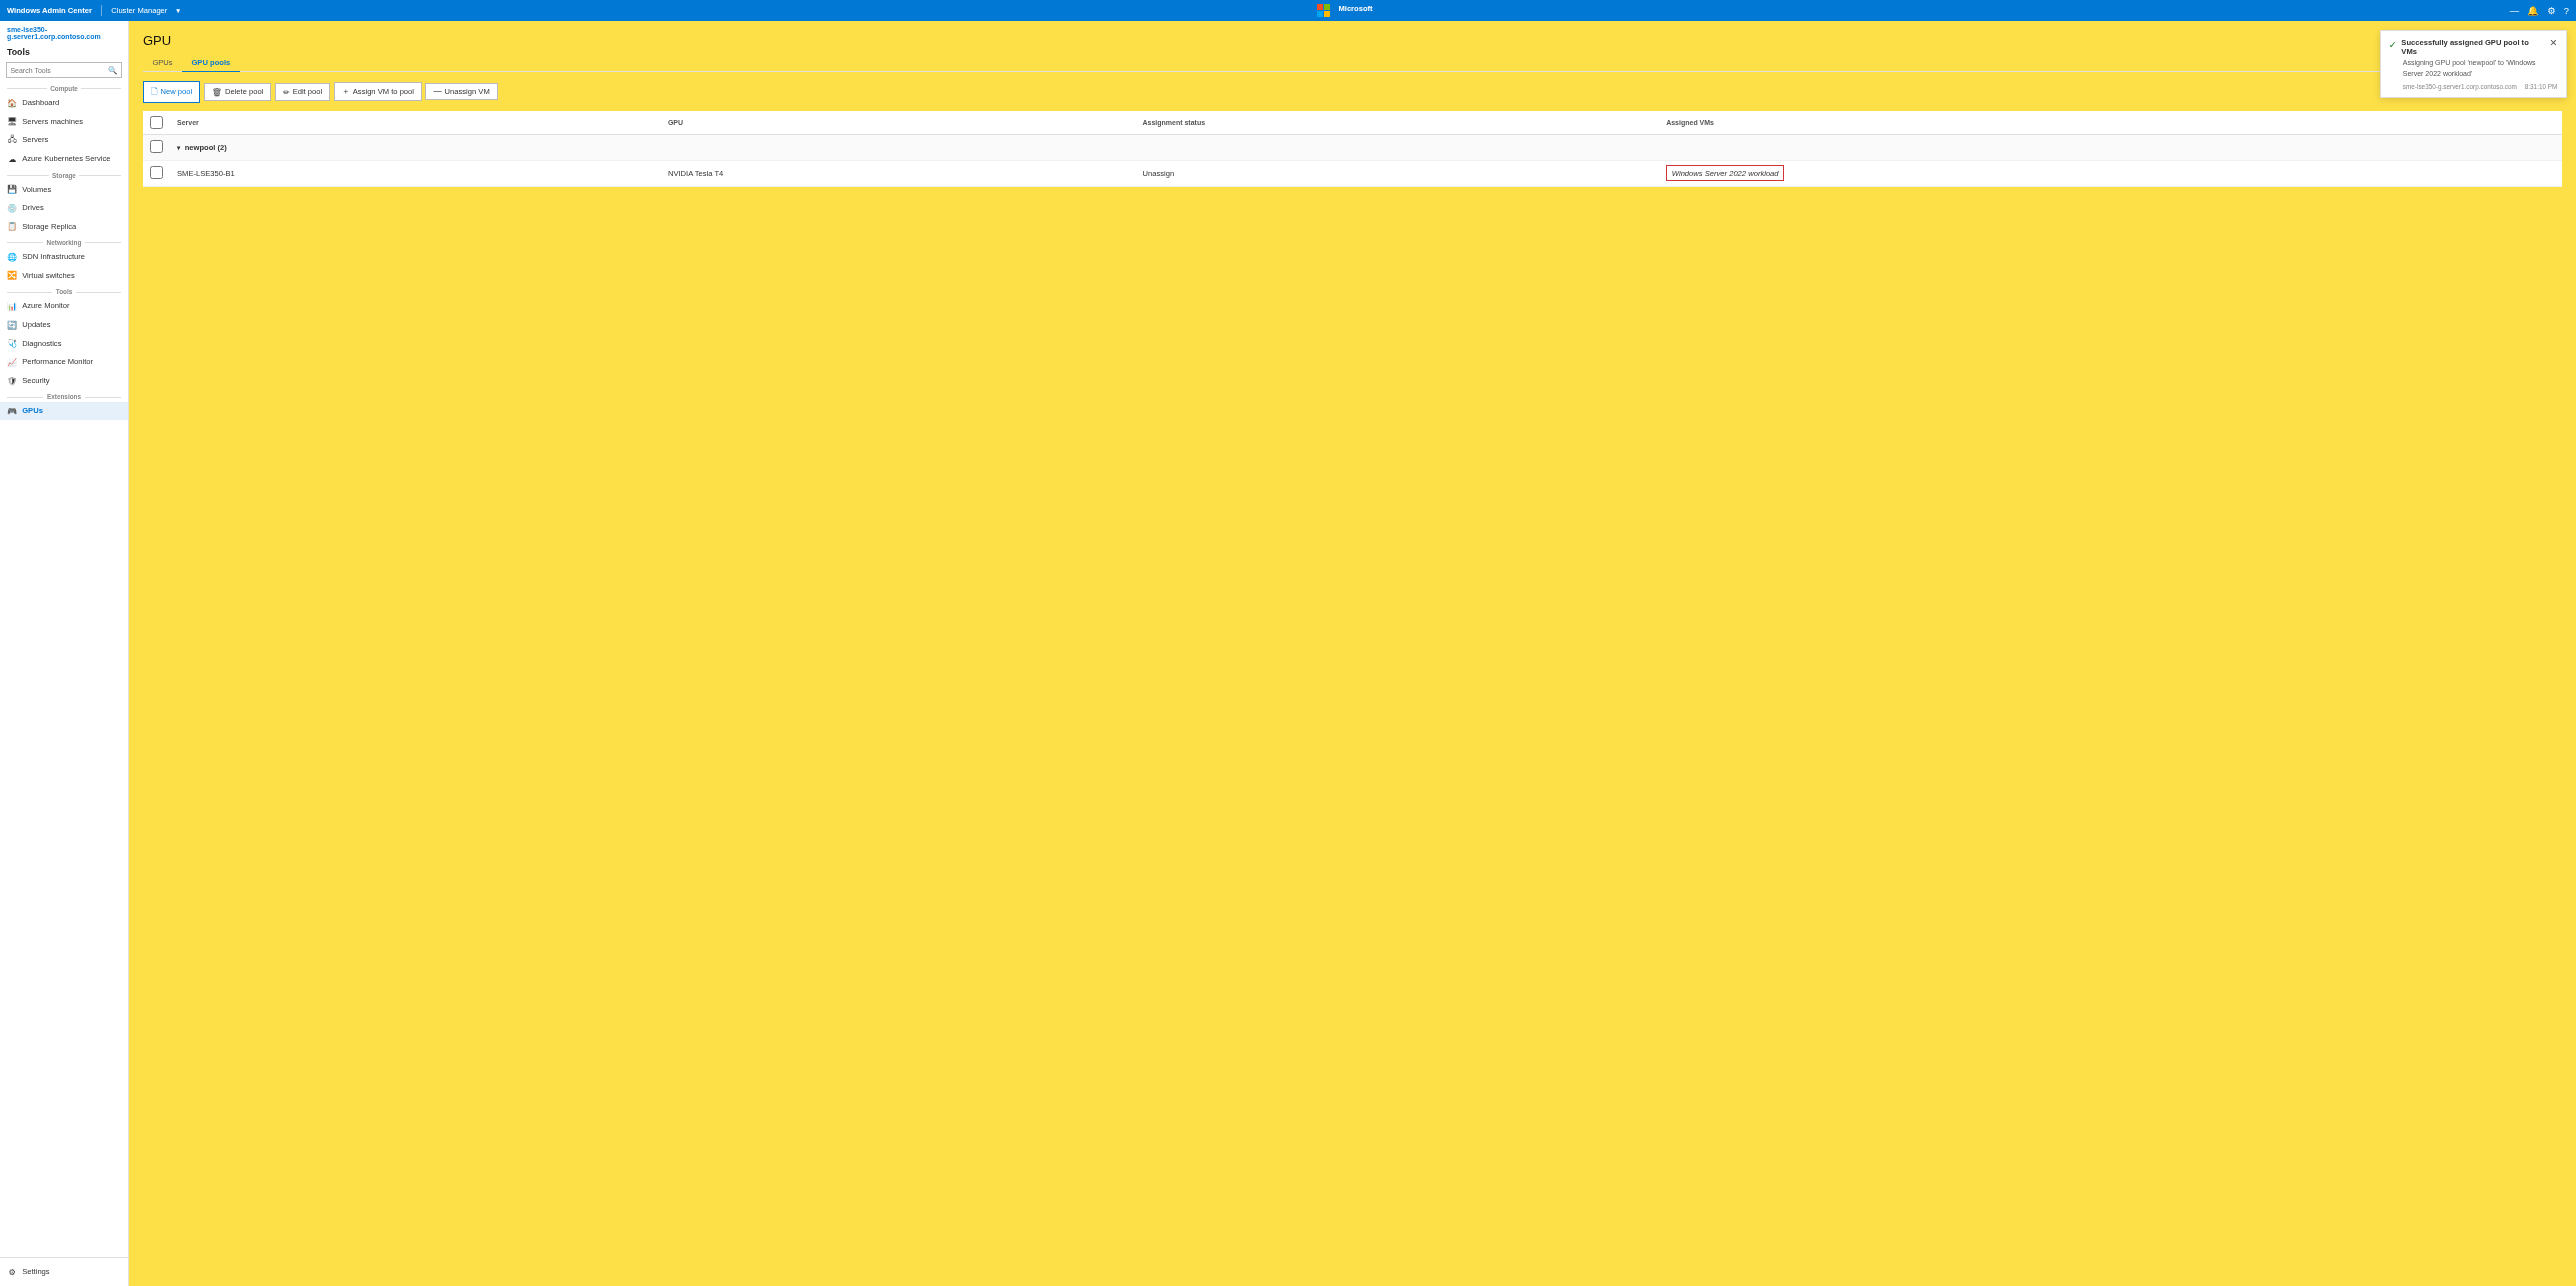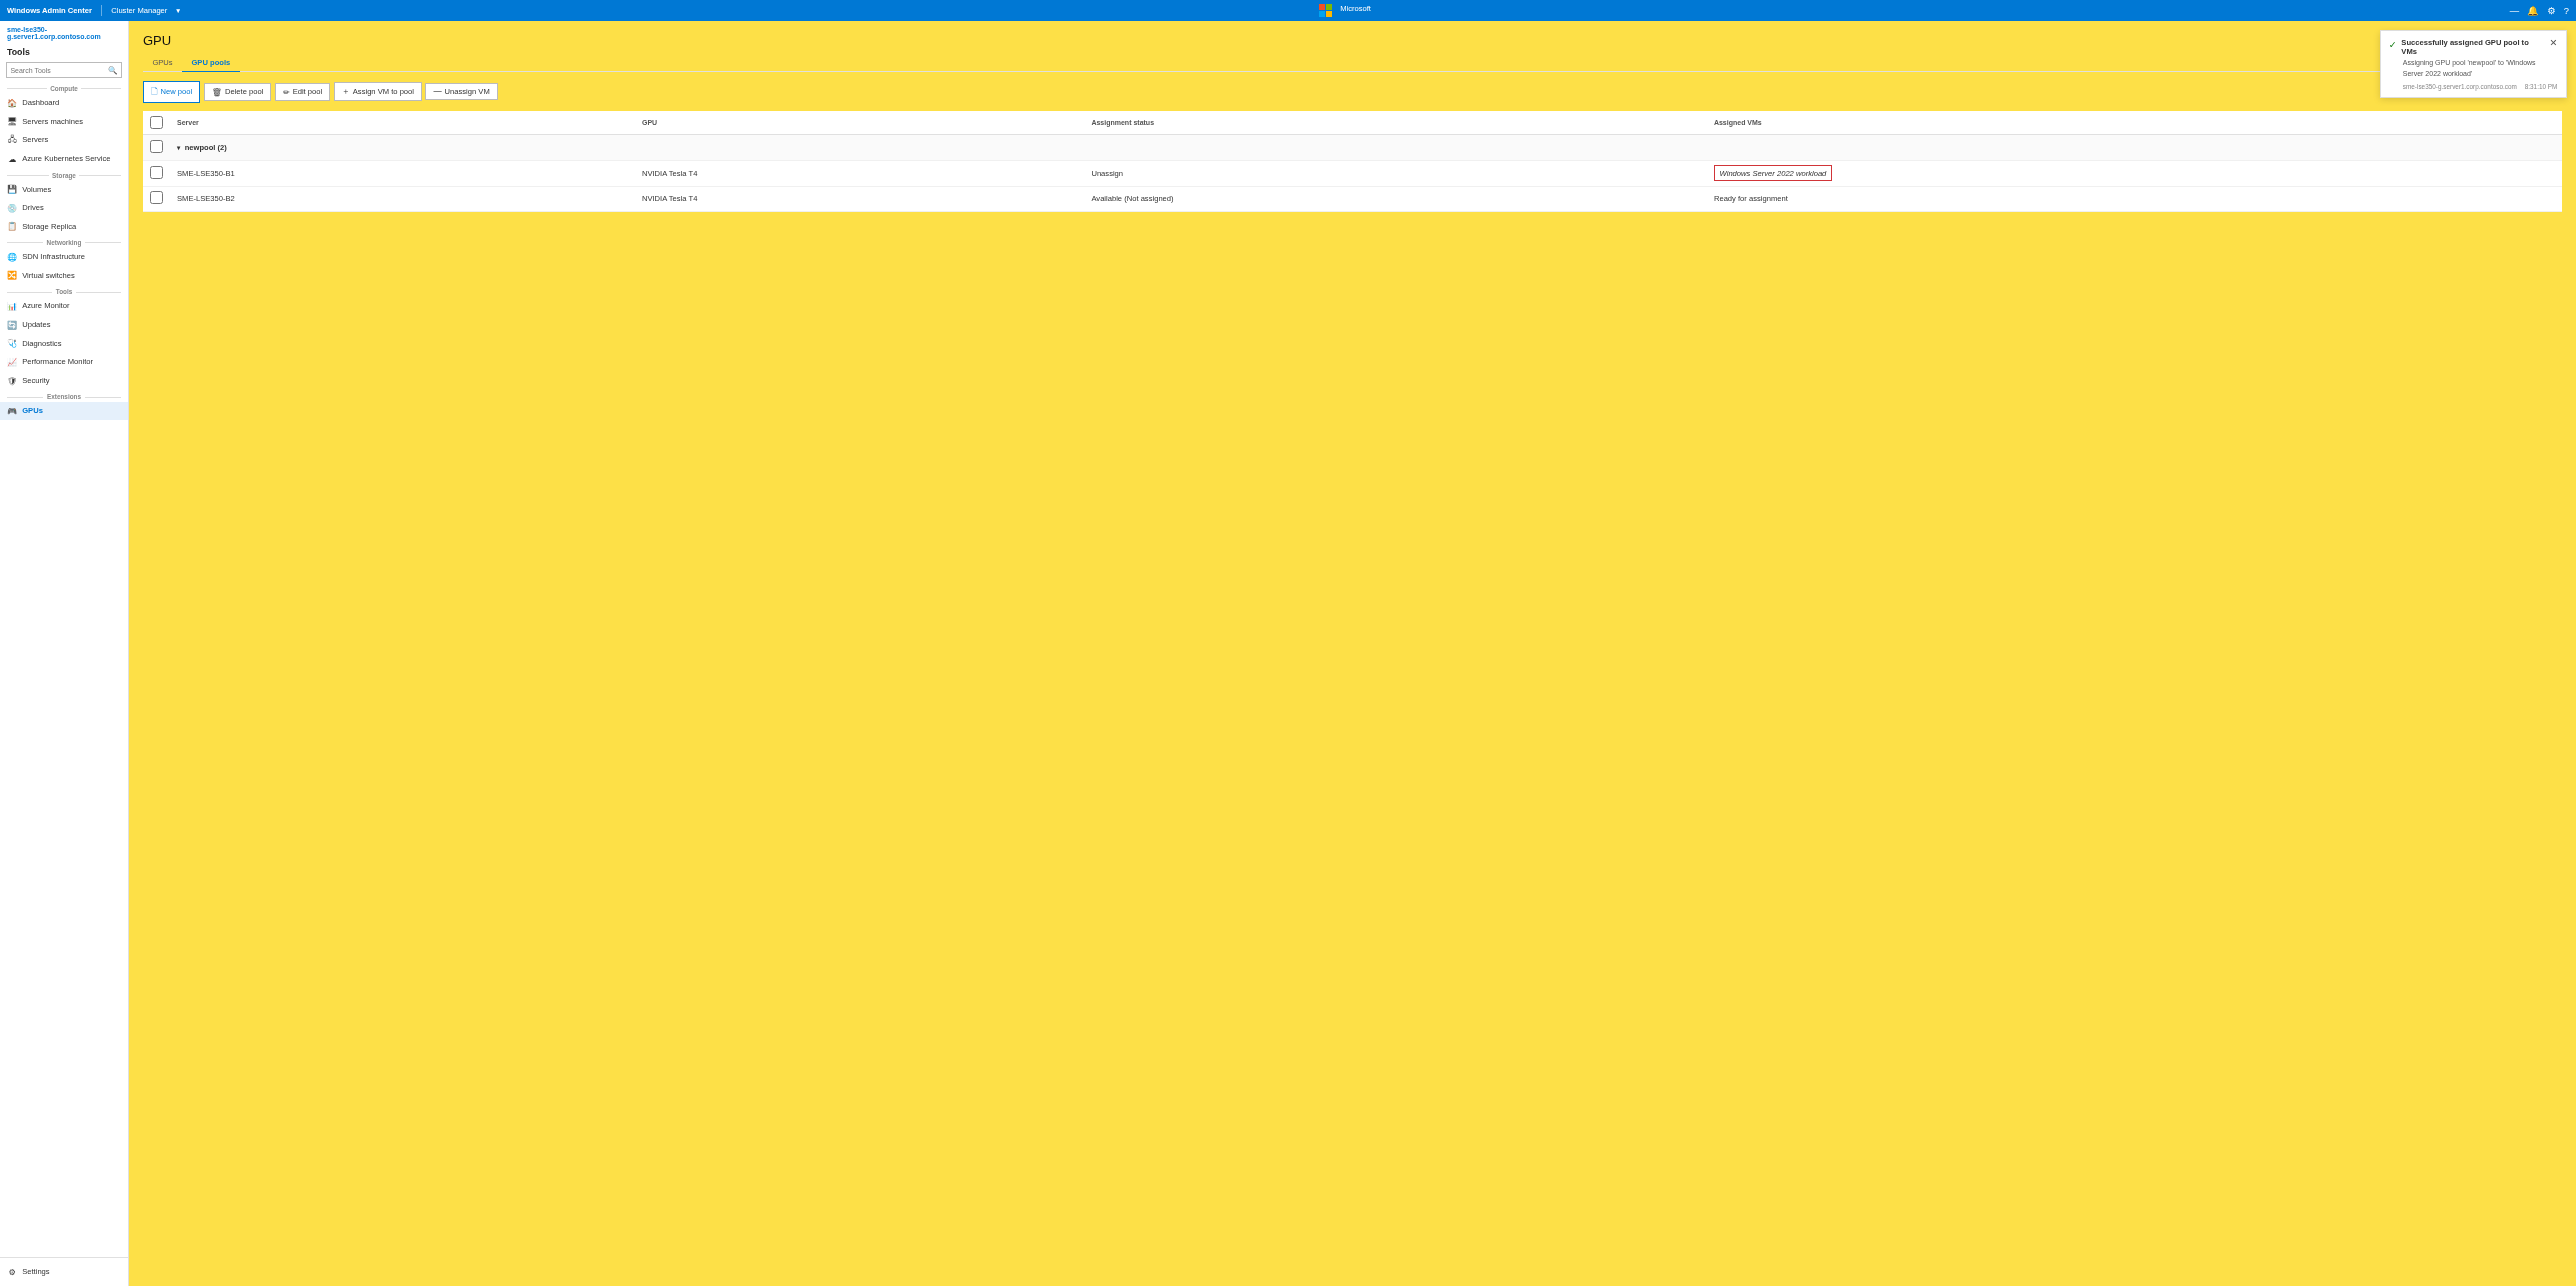--- a/index.html
+++ b/index.html
@@ -163,21 +163,21 @@
     <span>▾</span>
   </div>
   <div class="topbar-center">
     <div class="ms-logo">
       <div style="display:grid;grid-template-columns:1fr 1fr;gap:1.2px;">
         <div class="ms-logo-sq" style="background:#f25022;"></div>
         <div class="ms-logo-sq" style="background:#7fba00;"></div>
         <div class="ms-logo-sq" style="background:#00a4ef;"></div>
         <div class="ms-logo-sq" style="background:#ffb900;"></div>
       </div>
-      <span style="margin-left:7px;font-weight:400;font-size:7.6px;">Microsoft</span>
+      <span style="margin-left:7px;font-weight:700;font-size:7.6px;">Microsoft</span>
     </div>
   </div>
   <div class="topbar-right">
     <span class="topbar-icon">—</span>
     <span class="topbar-icon">🔔</span>
     <span class="topbar-icon">⚙</span>
     <span class="topbar-icon">?</span>
   </div>
 </div>
 
@@ -335,29 +335,20 @@
             <input type="checkbox" style="">
           </td>
           <td>SME-LSE350-B1</td>
           <td>NVIDIA Tesla T4</td>
           <td>Unassign</td>
           <td>
             <span class="assigned-vms-cell">Windows Server 2022 workload</span>
           </td>
         </tr>
 
-        <tr>
-          <td class="checkbox-cell">
-            <input type="checkbox" style="">
-          </td>
-          <td>SME-LSE350-B2</td>
-          <td>NVIDIA Tesla T4</td>
-          <td>Available (Not assigned)</td>
-          <td>Ready for assignment</td>
-        </tr>
       </tbody>
     </table>
 
     <div class="toast">
       <div class="toast-header">
         <span class="toast-check">✓</span>
         <span class="toast-title">Successfully assigned GPU pool to VMs</span>
         <span class="toast-close">✕</span>
       </div>
       <div class="toast-body">Assigning GPU pool 'newpool' to 'Windows Server 2022 workload'</div>

